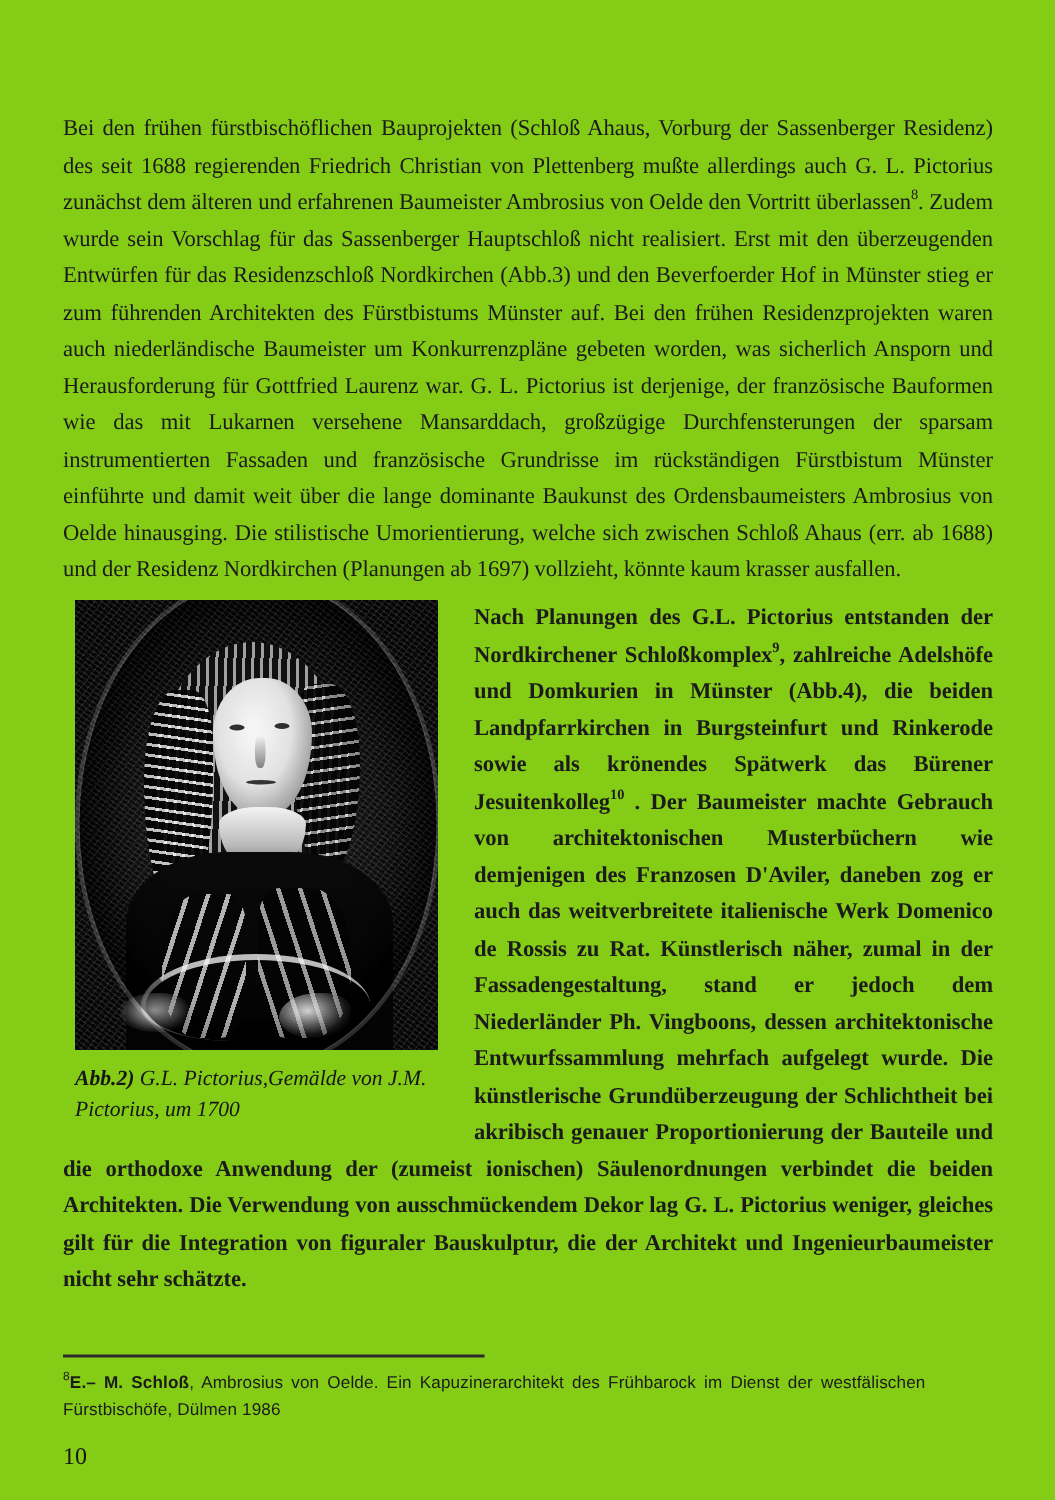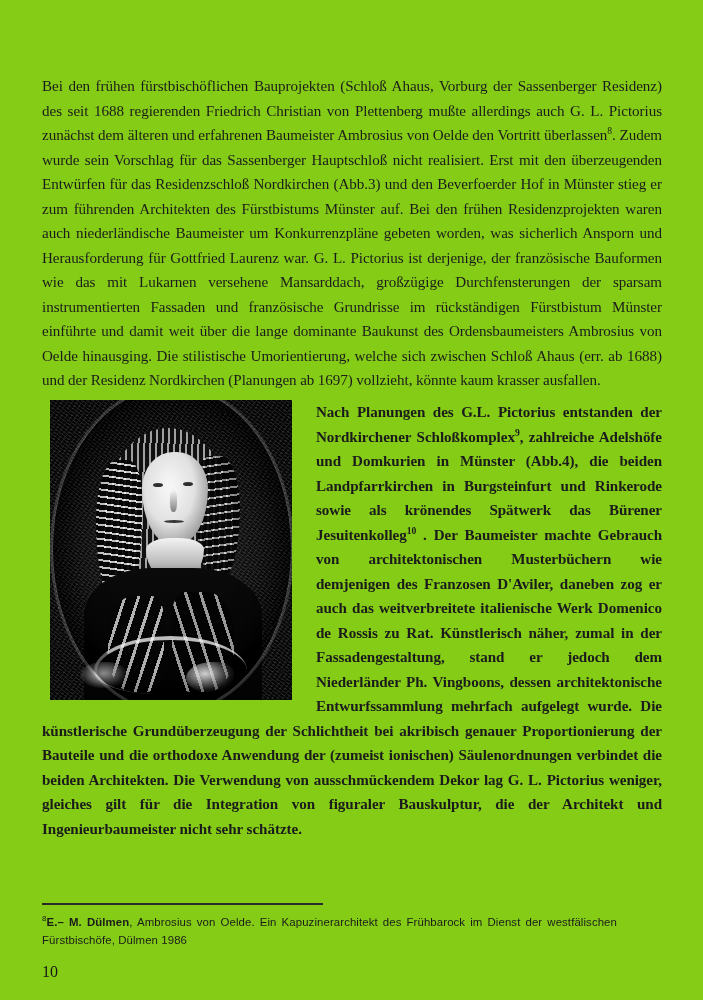--- a/index.html
+++ b/index.html
@@ -306,26 +306,27 @@
           <div class="collar"></div>
           <div class="torso"></div>
           <div class="armor-l"></div>
           <div class="armor-r"></div>
           <div class="sash"></div>
           <div class="scarf-knot"></div>
           <div class="hand"></div>
         </div>
         <div class="oval-frame"></div>
       </div>
+      <figcaption class="fig-caption"><span class="lead">Abb.2)</span><span> G.L. Pictorius,Gemälde von J.M. Pictorius, um 1700</span></figcaption>
     </figure>
 
     <p class="wrap-text"><span>Nach Planungen des G.L. Pictorius entstanden der Nordkirchener Schloßkomplex</span><sup class="fn-ref">9</sup><span>, zahlreiche Adelshöfe und Domkurien in Münster (Abb.4), die beiden Landpfarrkirchen in Burgsteinfurt und Rinkerode sowie als krönendes Spätwerk das Bürener Jesuitenkolleg</span><sup class="fn-ref">10</sup><span> . Der Baumeister machte Gebrauch von architektonischen Musterbüchern wie demjenigen des Franzosen D'Aviler, daneben zog er auch das weitverbreitete italienische Werk Domenico de Rossis zu Rat. Künstlerisch näher, zumal in der Fassadengestaltung, stand er jedoch dem Niederländer Ph. Vingboons, dessen architektonische Entwurfssammlung mehrfach aufgelegt wurde. Die künstlerische Grundüberzeugung der Schlichtheit bei akribisch genauer Proportionierung der Bauteile und die orthodoxe Anwendung der (zumeist ionischen) Säulenordnungen verbindet die beiden Architekten. Die Verwendung von ausschmückendem Dekor lag G. L. Pictorius weniger, gleiches gilt für die Integration von figuraler Bauskulptur, die der Architekt und Ingenieurbaumeister nicht sehr schätzte.</span></p>
   </div>
 
 
   <div id="footnote-block">
     <div class="footnote-rule"></div>
-    <p class="footnote-text"><span class="fn-marker">8</span><span class="fn-author">E.– M. Dülmen</span><span>, Ambrosius von Oelde. Ein Kapuzinerarchitekt des Frühbarock im Dienst der westfälischen Fürstbischöfe, Dülmen 1986</span></p>
+    <p class="footnote-text"><span class="fn-marker">8</span><span class="fn-author">E.– M. Schloß</span><span>, Ambrosius von Oelde. Ein Kapuzinerarchitekt des Frühbarock im Dienst der westfälischen Fürstbischöfe, Dülmen 1986</span></p>
   </div>
 
   <div id="page-number">10</div>
 
 </div>
 
 </body></html>

